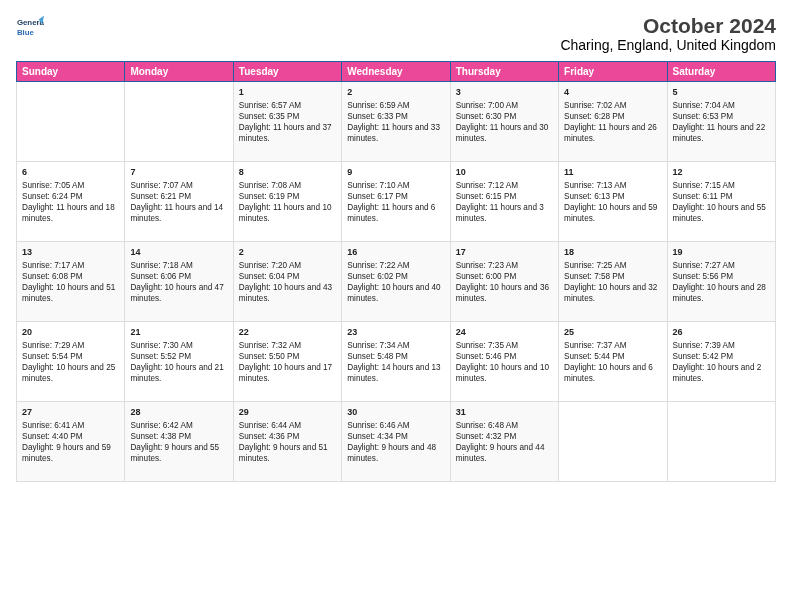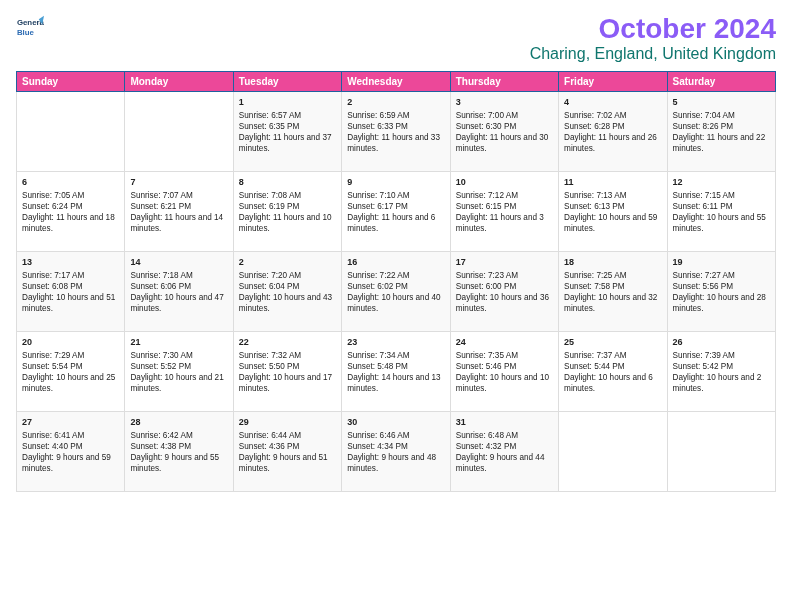--- a/index.html
+++ b/index.html
@@ -27,28 +27,28 @@
       gap: 4px;
     }
     .logo-icon {
       width: 28px;
       height: 28px;
     }
     .title-section {
       text-align: right;
     }
     .month-title {
-      font-size: 28px;
+      font-size: 21px;
       font-weight: bold;
-      color: #8b5cf6;
+      color: #404040;
       line-height: 1.1;
     }
     .subtitle {
-      font-size: 16px;
-      color: #0f766e;
+      font-size: 14px;
+      color: #000000;
     }
     table {
       width: 100%;
       border-collapse: collapse;
       font-size: 8.5px;
     }
     thead th {
       background-color: #ec4899;
       color: white;
       text-align: left;
@@ -116,21 +116,21 @@
       </tr>
     </thead>
     <tbody id="calendar-body">
     <tr>
           <td class="empty"></td>
           <td class="empty"></td>
           <td><span class="day-number">1</span><span>Sunrise: 6:57 AM</span><br><span>Sunset: 6:35 PM</span><br><span>Daylight: 11 hours and 37 minutes.</span></td>
           <td><span class="day-number">2</span><span>Sunrise: 6:59 AM</span><br><span>Sunset: 6:33 PM</span><br><span>Daylight: 11 hours and 33 minutes.</span></td>
           <td><span class="day-number">3</span><span>Sunrise: 7:00 AM</span><br><span>Sunset: 6:30 PM</span><br><span>Daylight: 11 hours and 30 minutes.</span></td>
           <td><span class="day-number">4</span><span>Sunrise: 7:02 AM</span><br><span>Sunset: 6:28 PM</span><br><span>Daylight: 11 hours and 26 minutes.</span></td>
-          <td><span class="day-number">5</span><span>Sunrise: 7:04 AM</span><br><span>Sunset: 8:26 PM</span><br><span>Daylight: 11 hours and 22 minutes.</span></td>
+          <td><span class="day-number">5</span><span>Sunrise: 7:04 AM</span><br><span>Sunset: 6:53 PM</span><br><span>Daylight: 11 hours and 22 minutes.</span></td>
         </tr>
         <tr>
           <td><span class="day-number">6</span><span>Sunrise: 7:05 AM</span><br><span>Sunset: 6:24 PM</span><br><span>Daylight: 11 hours and 18 minutes.</span></td>
           <td><span class="day-number">7</span><span>Sunrise: 7:07 AM</span><br><span>Sunset: 6:21 PM</span><br><span>Daylight: 11 hours and 14 minutes.</span></td>
           <td><span class="day-number">8</span><span>Sunrise: 7:08 AM</span><br><span>Sunset: 6:19 PM</span><br><span>Daylight: 11 hours and 10 minutes.</span></td>
           <td><span class="day-number">9</span><span>Sunrise: 7:10 AM</span><br><span>Sunset: 6:17 PM</span><br><span>Daylight: 11 hours and 6 minutes.</span></td>
           <td><span class="day-number">10</span><span>Sunrise: 7:12 AM</span><br><span>Sunset: 6:15 PM</span><br><span>Daylight: 11 hours and 3 minutes.</span></td>
           <td><span class="day-number">11</span><span>Sunrise: 7:13 AM</span><br><span>Sunset: 6:13 PM</span><br><span>Daylight: 10 hours and 59 minutes.</span></td>
           <td><span class="day-number">12</span><span>Sunrise: 7:15 AM</span><br><span>Sunset: 6:11 PM</span><br><span>Daylight: 10 hours and 55 minutes.</span></td>
         </tr>

